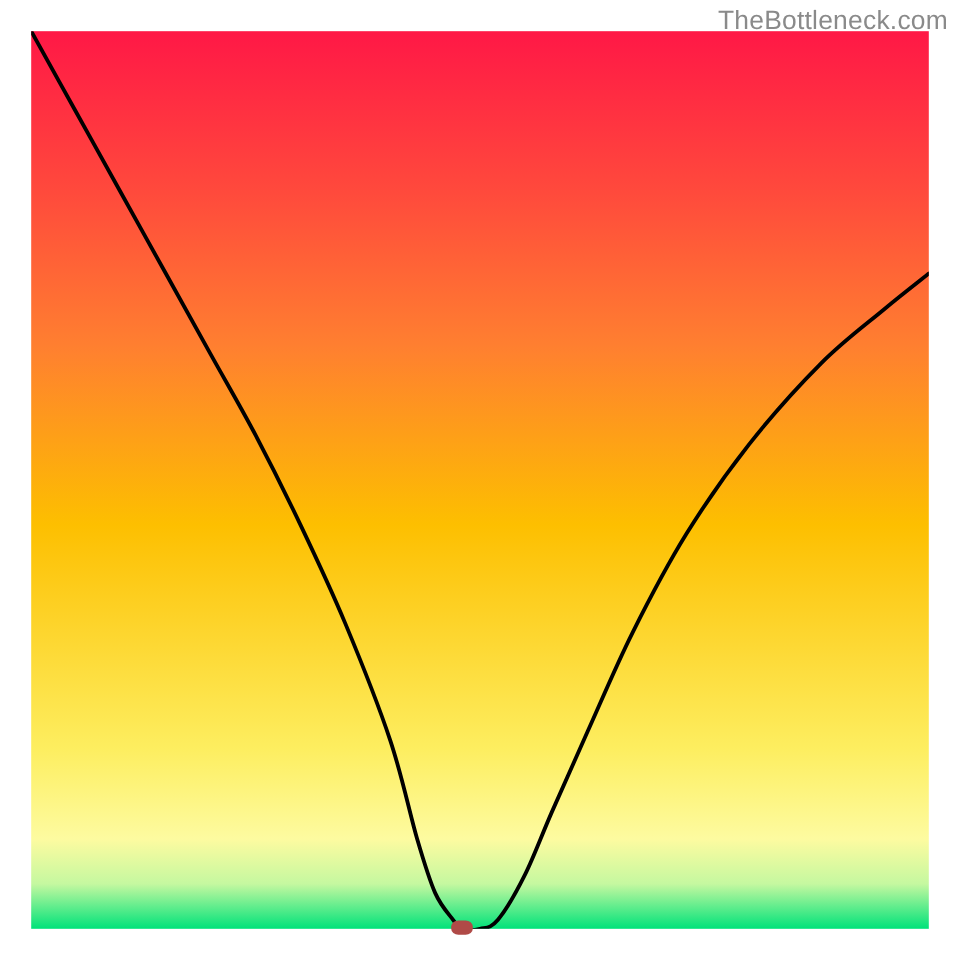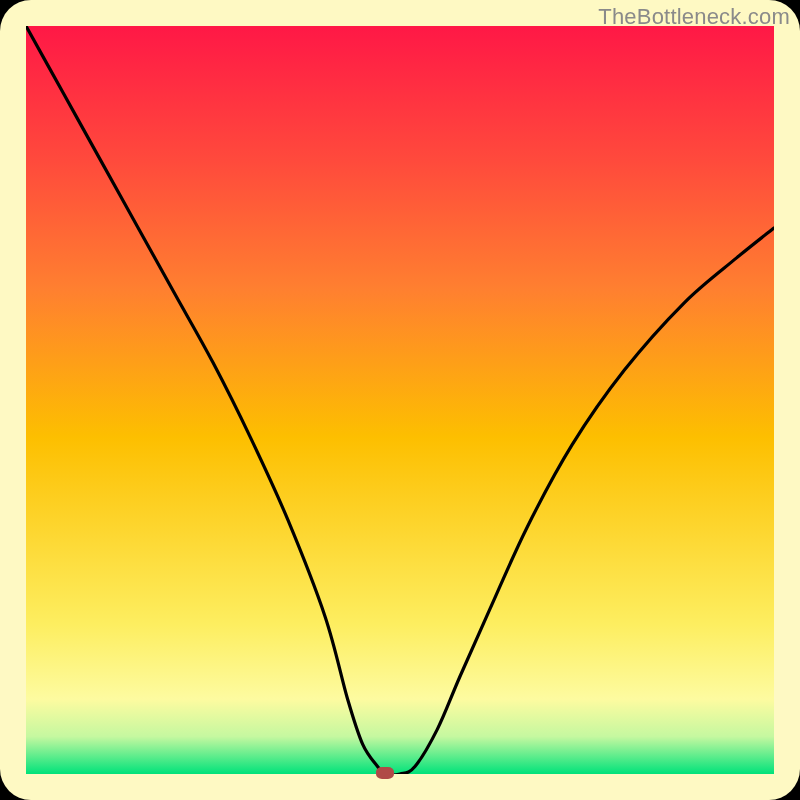--- a/index.html
+++ b/index.html
@@ -10,22 +10,21 @@
     background: #000;
     font-family: Arial, Helvetica, sans-serif;
     overflow: hidden;
   }
   .frame {
     position: absolute;
     left: 0;
     top: 0;
     width: 800px;
     height: 800px;
-    background: #fef9c3;
-    border-radius: 31px;
+    background: #ffffff;
   }
   .plot {
     position: absolute;
     left: 26px;
     top: 26px;
     width: 748px;
     height: 748px;
     
     background: linear-gradient(
       to bottom,

